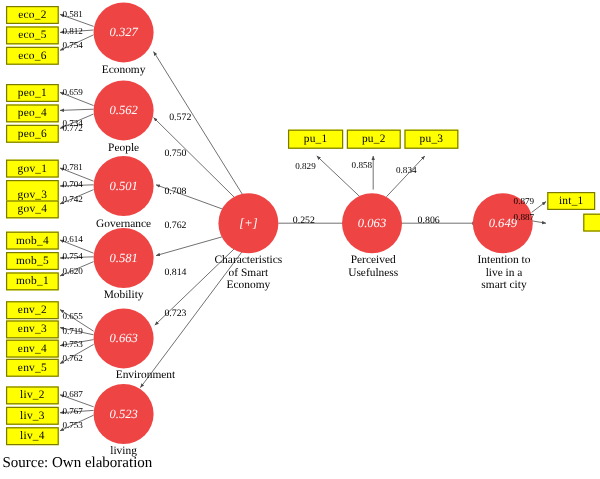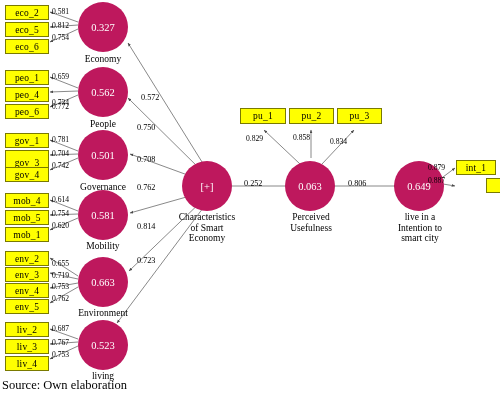--- a/index.html
+++ b/index.html
@@ -3,24 +3,24 @@
 <meta charset="utf-8">
 <style>
   html,body{margin:0;padding:0;background:#ffffff;}
   body{width:500px;height:399px;position:relative;overflow:hidden;
        font-family:"Liberation Serif","DejaVu Serif",serif;color:#111;}
   #diagram{position:absolute;left:0;top:0;width:500px;height:399px;}
   .ind-box{position:absolute;background:#ffff00;border:1px solid #7a7a00;
            display:flex;align-items:center;justify-content:center;
            font-size:9.5px;font-family:"Liberation Serif","DejaVu Serif",serif;
            color:#000;box-sizing:border-box;letter-spacing:0.2px;}
-  .lv-circle{position:absolute;border-radius:50%;background:#be185d;
+  .lv-circle{position:absolute;border-radius:50%;background:#ef4444;
              display:flex;align-items:center;justify-content:center;
              color:#ffffff;font-size:10.5px;
-             font-family:"Liberation Serif","DejaVu Serif",serif;box-sizing:border-box;}
+             font-family:"Liberation Serif","DejaVu Serif",serif;box-sizing:border-box;font-style:italic;}
   .lv-label{position:absolute;text-align:center;font-size:9.5px;
             font-family:"Liberation Serif","DejaVu Serif",serif;color:#000;
             line-height:10.5px;}
   .coef{position:absolute;font-size:7.6px;
         font-family:"Liberation Serif","DejaVu Serif",serif;color:#000;
         white-space:nowrap;}
   .pcoef{position:absolute;font-size:8.2px;
         font-family:"Liberation Serif","DejaVu Serif",serif;color:#000;
         white-space:nowrap;}
   #source{position:absolute;left:2px;top:378px;font-size:12.5px;
@@ -179,21 +179,21 @@
 <div class="lv-label" style="left:63px;top:182px;width:80px;">Governance</div>
 
 <div class="lv-circle" style="left:78px;top:190px;width:50px;height:50px;">
   <span>0.581</span>
 </div>
 <div class="lv-label" style="left:68px;top:241px;width:70px;">Mobility</div>
 
 <div class="lv-circle" style="left:78px;top:257px;width:50px;height:50px;">
   <span>0.663</span>
 </div>
-<div class="lv-label" style="left:60px;top:308px;width:86px;">Environment</div>
+<div class="lv-label" style="left:60px;top:308px;width:86px;text-align:right;">Environment</div>
 
 <div class="lv-circle" style="left:78px;top:320px;width:50px;height:50px;">
   <span>0.523</span>
 </div>
 <div class="lv-label" style="left:68px;top:371px;width:70px;">living</div>
 
 <div class="lv-circle" style="left:182px;top:161px;width:50px;height:50px;">
   <span>[+]</span>
 </div>
 <div class="lv-label" style="left:167px;top:212px;width:80px;">
@@ -207,22 +207,22 @@
 </div>
 <div class="lv-label" style="left:272px;top:212px;width:78px;">
   <div>Perceived</div>
   <div>Usefulness</div>
 </div>
 
 <div class="lv-circle" style="left:394px;top:161px;width:50px;height:50px;">
   <span>0.649</span>
 </div>
 <div class="lv-label" style="left:381px;top:212px;width:78px;">
+  <div>Intention to</div>
   <div>live in a</div>
-  <div>Intention to</div>
   <div>smart city</div>
 </div>
 
 <div class="coef" style="left:52px;top:7px;">0.581</div>
 <div class="coef" style="left:52px;top:21px;">0.812</div>
 <div class="coef" style="left:52px;top:33px;">0.754</div>
 
 <div class="coef" style="left:52px;top:72px;">0.659</div>
 <div class="coef" style="left:52px;top:102px;">0.772</div>
 <div class="coef" style="left:52px;top:98px;">0.734</div>

